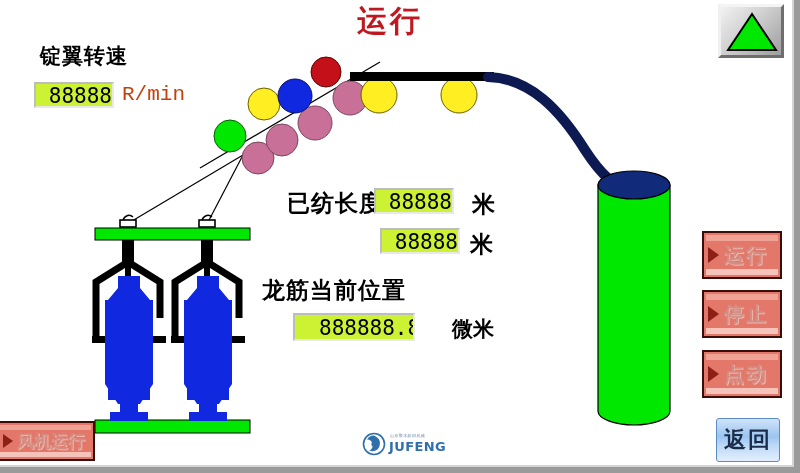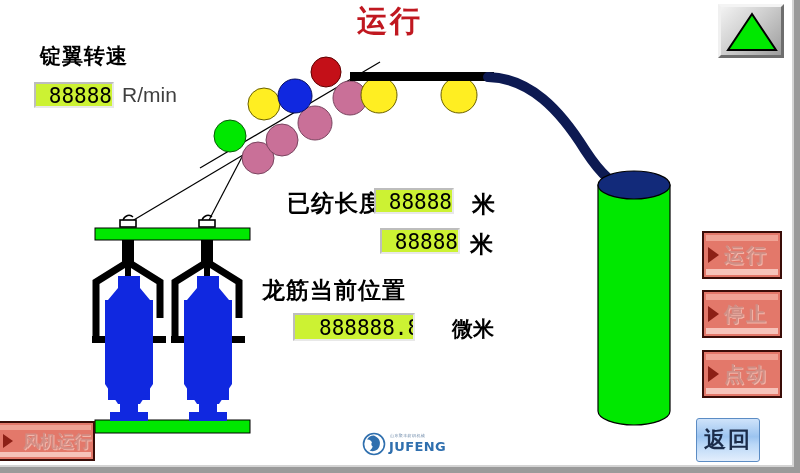--- a/index.html
+++ b/index.html
@@ -45,22 +45,22 @@
     border-top:2px solid #bdbdbd;border-left:2px solid #bdbdbd;
     border-right:2px solid #e8e8e8;border-bottom:2px solid #e8e8e8;
     color:#000;font-family:"DejaVu Sans Mono","Liberation Mono",monospace;
     text-align:right;overflow:hidden;
   }
   .unit{
     position:absolute;color:#000;font-weight:bold;white-space:nowrap;
     font-family:"DejaVu Sans","Liberation Sans",sans-serif;
   }
   .unit-ascii{
-    position:absolute;color:#404040;white-space:nowrap;
-    font-family:Liberation Sans, sans-serif;
+    position:absolute;color:#c2410c;white-space:nowrap;
+    font-family:Liberation Mono, monospace;
   }
 
   
   .sbtn{
     position:absolute;width:80px;height:48px;box-sizing:border-box;
     background:#e3786a;
     border-top:2px solid #3a0d08;border-left:2px solid #3a0d08;
     border-right:2px solid #3a0d08;border-bottom:2px solid #3a0d08;
   }
   .sbtn .hl-top{position:absolute;left:2px;top:2px;right:2px;height:6px;background:#f0a294;}
@@ -73,21 +73,21 @@
   .sbtn .slabel{
     position:absolute;left:0;right:0;top:50%;transform:translateY(-50%);
     text-align:center;font-size:20px;font-weight:bold;color:#cf8f86;
     letter-spacing:2px;text-shadow:1px 1px 0 #f3b5a9;
     font-family:"DejaVu Sans","Liberation Sans",sans-serif;
     padding-left:8px;box-sizing:border-box;
   }
 
   
   .bbtn{
-    position:absolute;left:696px;top:418px;width:64px;height:44px;box-sizing:border-box;
+    position:absolute;left:716px;top:418px;width:64px;height:44px;box-sizing:border-box;
     background:linear-gradient(180deg,#cfe3fa 0%,#9cc4f0 42%,#b9d7f7 60%,#e3eefc 100%);
     border:1px solid #5b8cc4;border-radius:3px;
   }
   .bbtn span{
     position:absolute;left:0;right:0;top:50%;transform:translateY(-50%);
     text-align:center;font-size:22px;font-weight:bold;color:#1b2c4a;letter-spacing:2px;
     font-family:"DejaVu Sans","Liberation Sans",sans-serif;
   }
 
   
@@ -97,21 +97,21 @@
   }
   .fanbtn .hl-top{position:absolute;left:2px;top:2px;right:2px;height:5px;background:#f0a294;}
   .fanbtn .hl-bot{position:absolute;left:2px;bottom:2px;right:2px;height:5px;background:#f6c3ba;}
   .fanbtn .sarrow{
     position:absolute;left:10px;top:50%;transform:translateY(-50%);
     width:0;height:0;border-left:10px solid #8d2016;
     border-top:7px solid transparent;border-bottom:7px solid transparent;
   }
   .fanbtn .slabel{
     position:absolute;left:18px;right:2px;top:50%;transform:translateY(-50%);
-    text-align:right;font-size:17px;font-weight:bold;color:#d18e85;letter-spacing:0px;
+    text-align:center;font-size:17px;font-weight:bold;color:#d18e85;letter-spacing:0px;
     text-shadow:1px 1px 0 #f3b5a9;
     font-family:Liberation Sans, sans-serif;
   }
 
   
   #diagram{position:absolute;left:0;top:0;width:800px;height:473px;}
 
   
   .logo{position:absolute;left:362px;top:428px;width:92px;height:28px;}
   .logo svg{display:block;}

